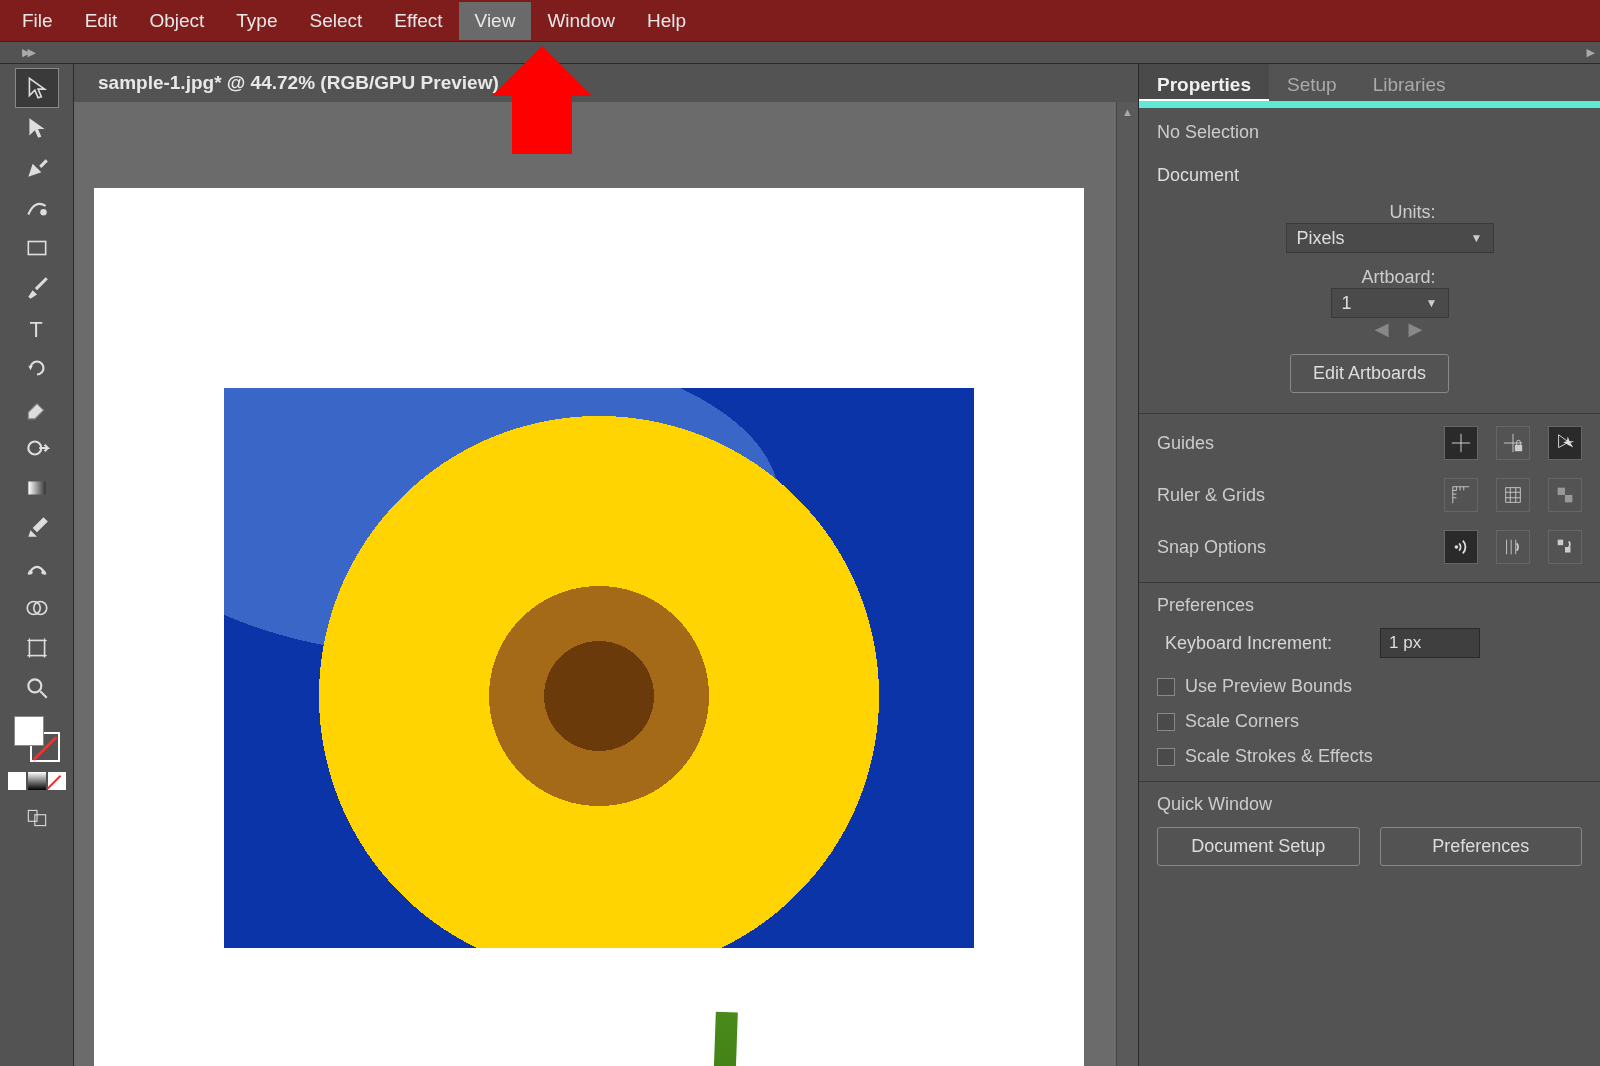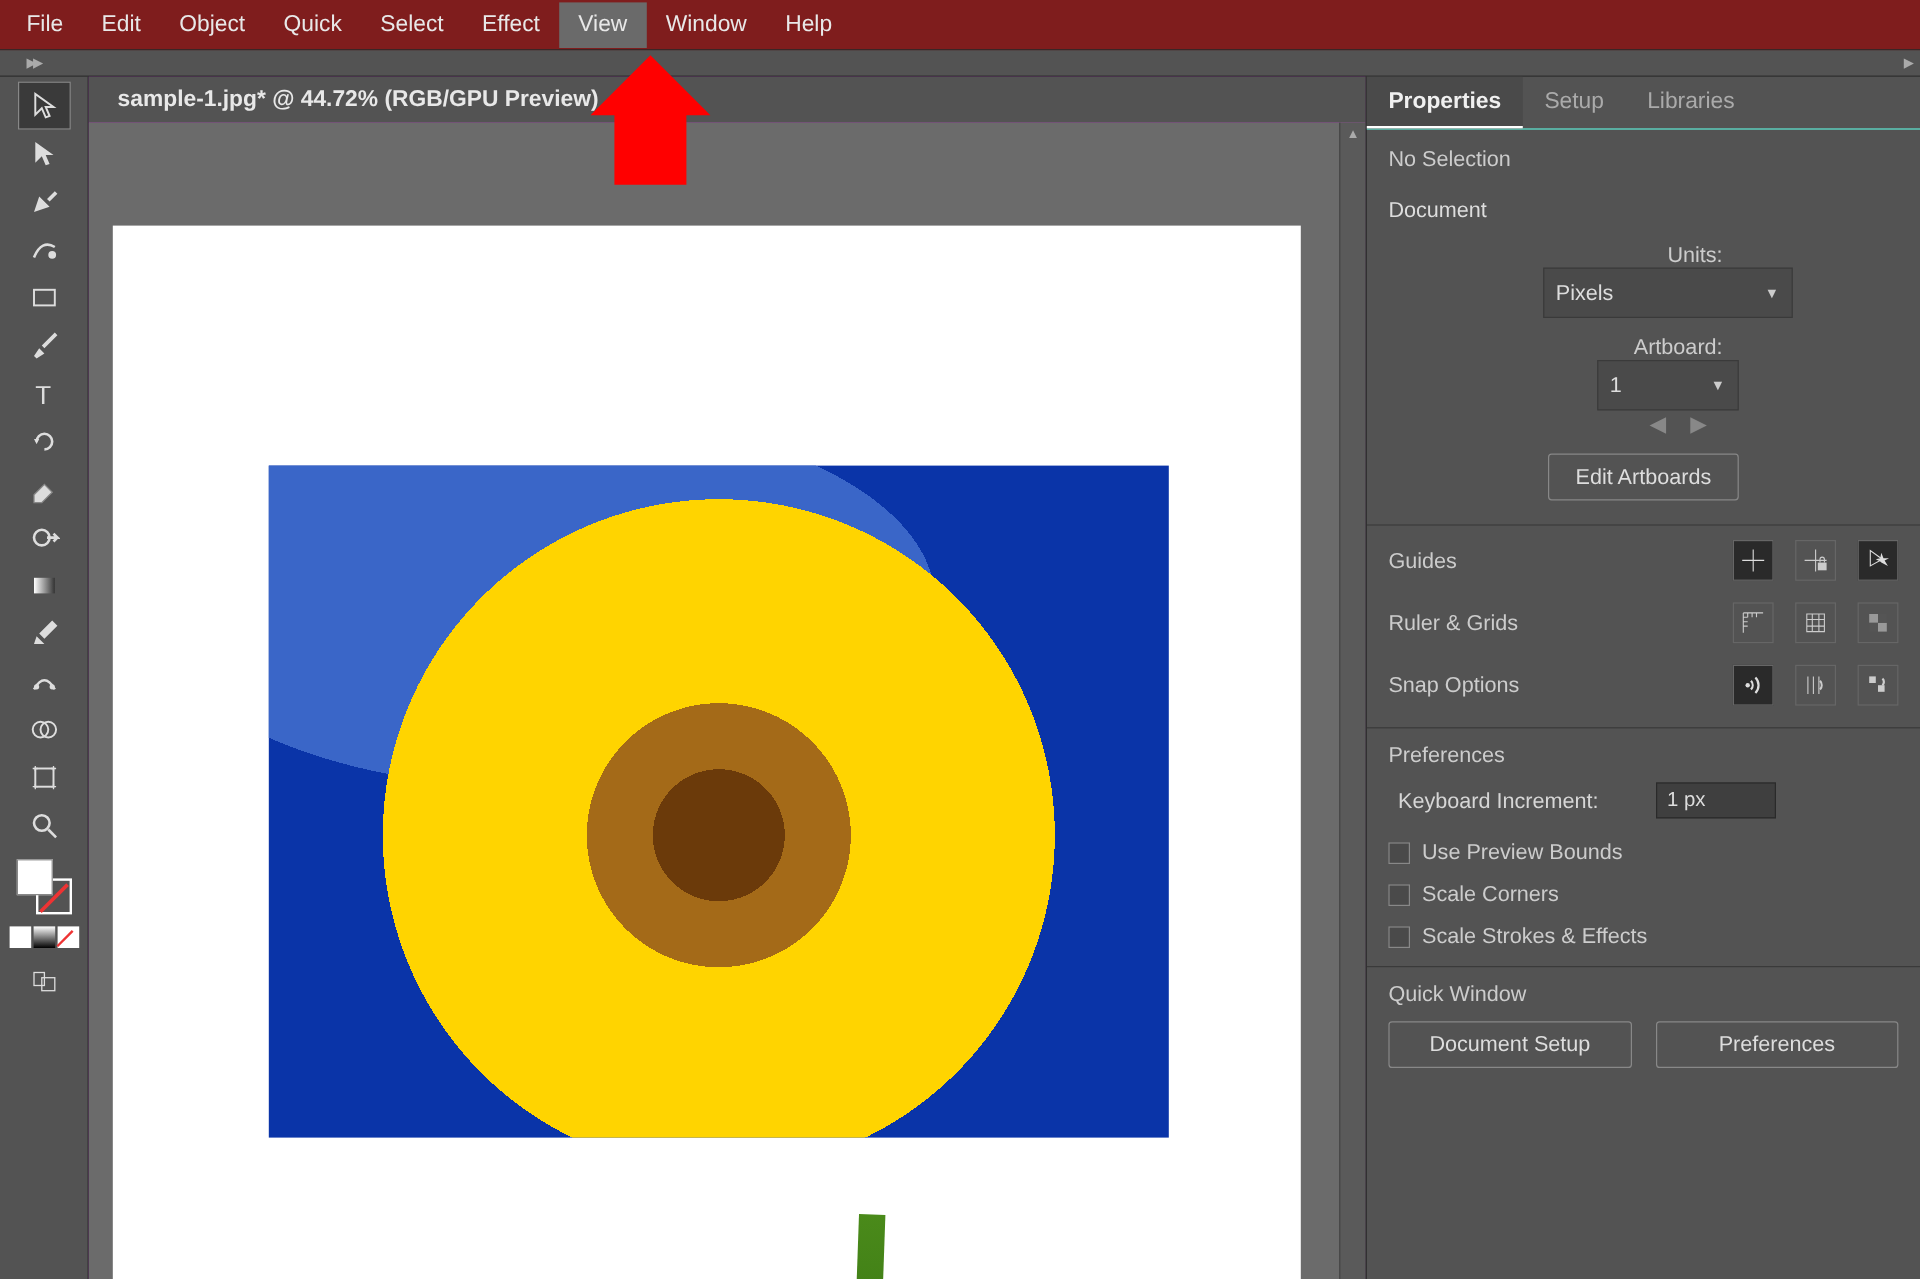--- a/index.html
+++ b/index.html
@@ -50,29 +50,29 @@
       linear-gradient(#0a34a8, #0a34a8);
   }
   .stem { position: absolute; left: 120px; top: 624px; width: 22px; height: 220px; background: linear-gradient(#4a8a1a,#2f6a10); transform: translateX(368px) rotate(2deg); }
   
   
   .red-arrow { position: absolute; left: 492px; top: 36px; pointer-events: none; }
   .red-arrow svg { width: 140px; height: 130px; }
   
   
   .right-panel { width: 462px; background: #535353; border-left: 1px solid #2a2a2a; display: flex; flex-direction: column; font-size: 18px; position: relative; }
-  .panel-tabs { display: flex; height: 44px; border-bottom: 1px solid #5eead4; }
+  .panel-tabs { display: flex; height: 44px; border-bottom: 7px solid #5eead4; }
   .panel-tab { padding: 10px 18px; font-size: 19px; color: #aaa; cursor: pointer; }
   .panel-tab.active { background: #4a4a4a; color: #f0f0f0; font-weight: 600; border-bottom: 2px solid #fff; }
   .panel-body { padding: 14px 18px 0 18px; flex: 1; overflow: hidden; }
   .sel-status { color: #ccc; margin-bottom: 22px; }
   .section-label { color: #ddd; margin-bottom: 16px; }
   .row { display: flex; align-items: center; margin-bottom: 14px; flex-direction: column; }
   .row-label { color: #ccc; min-width: 104px; text-align: right; margin-right: 12px; font-size: 18px; }
-  .dropdown { background: #4a4a4a; border: 1px solid #3a3a3a; height: 42px; display: flex; align-items: center; justify-content: space-between; padding: 0 10px; color: #ddd; cursor: pointer; text-align: right; }
+  .dropdown { background: #4a4a4a; border: 1px solid #3a3a3a; height: 30px; display: flex; align-items: center; justify-content: space-between; padding: 0 10px; color: #ddd; cursor: pointer; text-align: right; }
   .dropdown.wide { width: 208px; }
   .dropdown.nar { width: 118px; }
   .chev-down { font-size: 12px; color: #ccc; }
   .nav-arrows { margin-left: 18px; color: #888; font-size: 18px; display: flex; gap: 20px; }
   .btn { background: #535353; border: 1px solid #888; padding: 8px 22px; color: #ddd; cursor: pointer; font-size: 18px; border-radius: 3px; }
   .btn-row { display: flex; justify-content: center; margin: 8px 0 20px 0; }
   .divider { border-top: 1px solid #3a3a3a; margin: 12px -18px; }
   .icon-row { display: flex; align-items: center; justify-content: space-between; margin-bottom: 18px; }
   .icon-row .lbl { color: #ccc; }
   .icon-set { display: flex; gap: 18px; }
@@ -87,21 +87,21 @@
   .quick-row { display: flex; gap: 20px; margin-top: 10px; padding-bottom: 14px; }
   .quick-row .btn { flex: 1; text-align: center; }
 </style>
 </head>
 <body>
 
 <div class="menubar">
   <div class="menubar-item">File</div>
   <div class="menubar-item">Edit</div>
   <div class="menubar-item">Object</div>
-  <div class="menubar-item">Quick</div>
+  <div class="menubar-item">Type</div>
   <div class="menubar-item">Select</div>
   <div class="menubar-item">Effect</div>
   <div class="menubar-item highlighted">View</div>
   <div class="menubar-item">Window</div>
   <div class="menubar-item">Help</div>
 </div>
 
 <div class="subbar">
   <span class="chev">▶▶</span>
   <span class="chev">▶</span>

